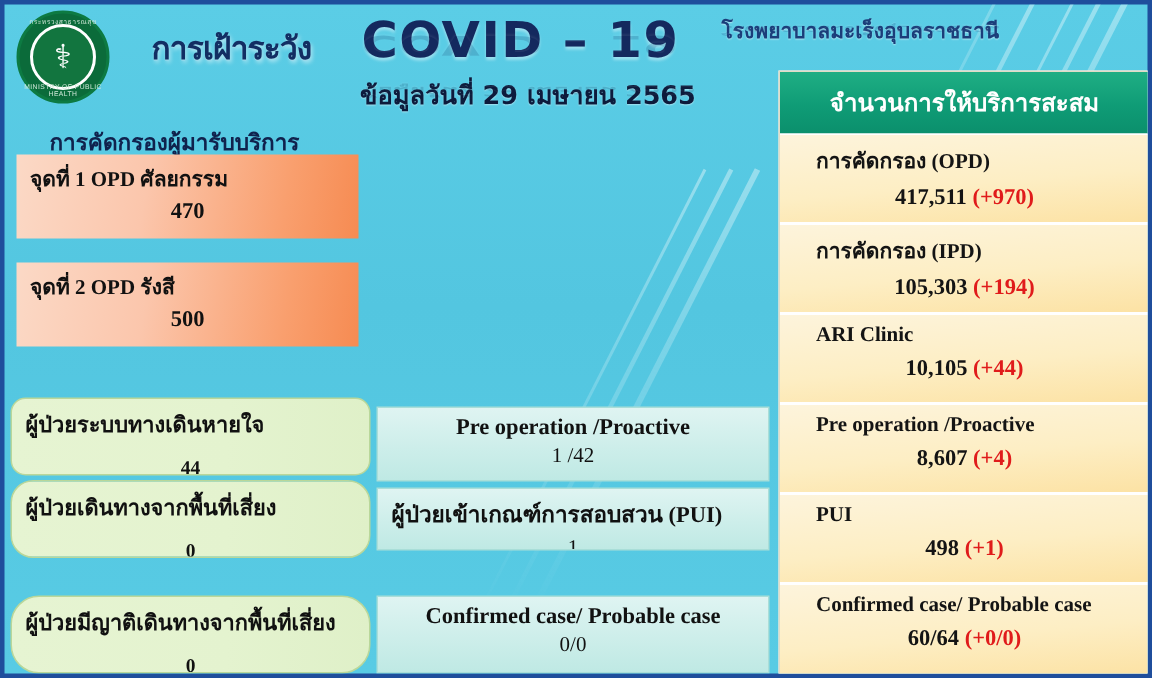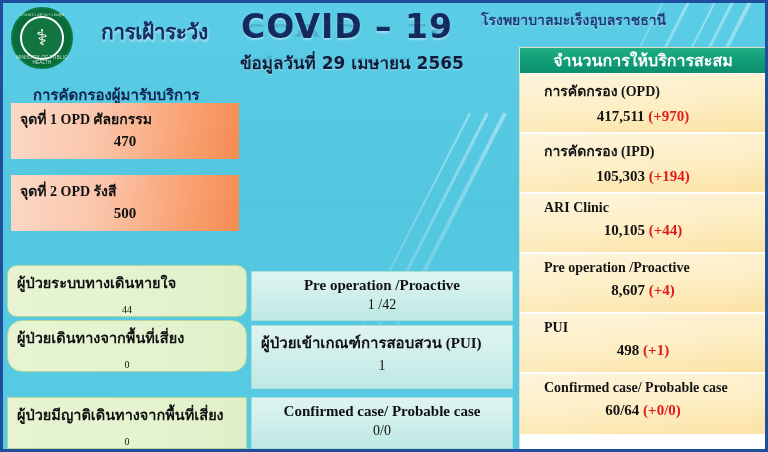--- a/index.html
+++ b/index.html
@@ -167,50 +167,50 @@
   #box-opd1 { left: 8px;  top: 100px; width: 228px; height: 56px; }
   #box-opd2 { left: 8px;  top: 172px; width: 228px; height: 56px; }
   #box-ipd  { left: 248px; top: 104px; width: 262px; height: 56px; }
 
   
   .box.green {
     background: linear-gradient(92deg, #e6f4d2 0%, #e4f3cf 60%, #dff0c8 100%);
     border: 1px solid #b9d79a;
   }
   .box.green .lbl { font-size: 14.5px; }
-  .box.green .val { font-size: 10px; font-weight: 400; margin-top: 10px; }
+  .box.green .val { font-size: 13px; font-weight: 700; margin-top: 10px; }
 
   #box-resp  { left: 4px; top: 262px; width: 240px; height: 52px; border-radius: 10px; }
   #box-risk  { left: 4px; top: 317px; width: 240px; height: 52px; border-radius: 15px; }
-  #box-rel   { left: 4px; top: 394px; width: 240px; height: 52px; }
+  #box-rel   { left: 4px; top: 394px; width: 240px; height: 52px; border-radius: 19px; }
 
   
   .box.teal {
     background: linear-gradient(180deg, #dff4f2 0%, #cdeeea 55%, #bfe9e4 100%);
     border: 1px solid #a9ded8;
   }
   .box.teal .lbl {
     font-size: 15px; text-align: center; padding-left: 0;
   }
   .box.teal .lbl.left { text-align: left; padding-left: 9px; }
   .box.teal .val { font-size: 14px; font-weight: 400; }
 
   #box-preop { left: 248px; top: 268px; width: 262px; height: 50px; }
-  #box-pui   { left: 248px; top: 322px; width: 262px; height: 64px; }
+  #box-pui   { left: 248px; top: 322px; width: 262px; height: 42px; }
   #box-conf  { left: 248px; top: 394px; width: 262px; height: 52px; }
 
   
   #right-panel {
     position: absolute; left: 516px; top: 44px;
     width: 248px; height: 404px;
     background: #ffffff;
     border: 1px solid #e2dcc6;
   }
   #panel-header {
-    height: 26px;
+    height: 42px;
     background: linear-gradient(180deg, #1fae84 0%, #0f9c76 55%, #0b8f6c 100%);
     display: flex; align-items: center; justify-content: center;
     border-bottom: 1px solid #ffffff;
   }
   #panel-header span {
     font-family: "DejaVu Sans", sans-serif;
     font-weight: 700;
     font-size: 16px;
     color: #ffffff;
   }

